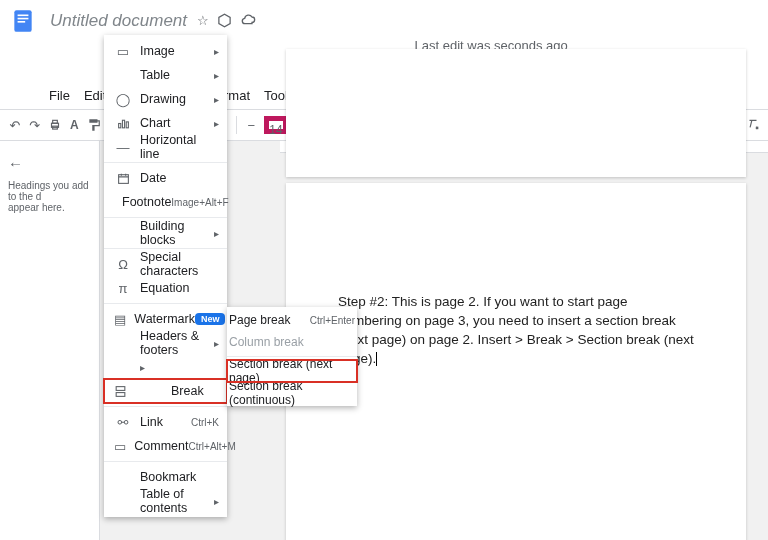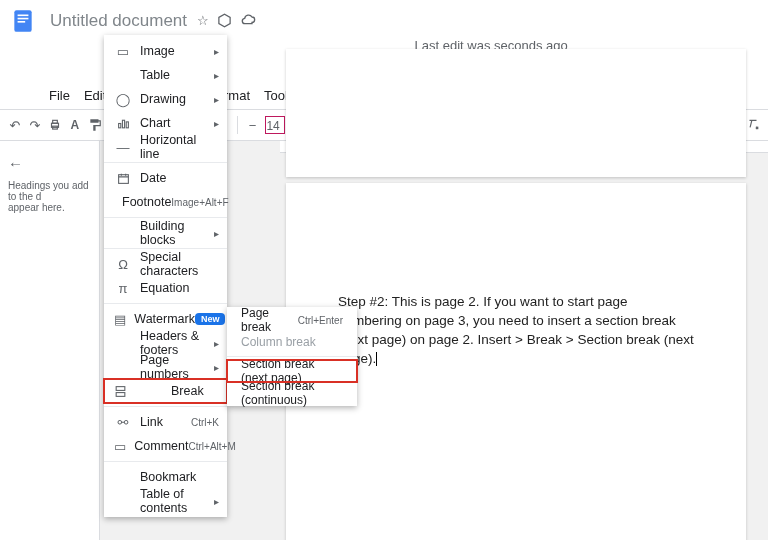--- a/index.html
+++ b/index.html
@@ -1,28 +1,28 @@
 <!DOCTYPE html>
 <html><head>
 <meta charset="utf-8">
 <style>
   * { margin: 0; padding: 0; box-sizing: border-box; }
   body { font-family: Arial, sans-serif; background: #fff; font-size: 13px; color: #202124; width: 768px; height: 540px; overflow: hidden; position: relative; }
   .titlebar { display: flex; align-items: center; padding: 6px 8px 2px 8px; }
   .logo { width: 30px; height: 30px; display:flex; align-items:center; justify-content:center; margin-right:6px;}
-  .doc-title { font-size: 17px; color: #80868b; padding: 2px 6px; }
+  .doc-title { font-size: 17px; color: #80868b; padding: 2px 6px; font-style: italic; }
   .title-icons { display:flex; gap:8px; margin-left:4px; color:#5f6368;}
   .menubar { display:flex; padding: 0 40px 4px 42px; font-size:13px; color:#202124; gap:0;}
   .menuitem { padding: 2px 7px; cursor:pointer;margin-top:48px; }
   .menuitem.hl { border:2px solid #d93025; border-radius:2px; padding:0 5px;}
   .last-edit { color:#5f6368; text-decoration:underline; margin-left:10px;}
   .toolbar { display:flex; align-items:center; padding:4px 6px; border-top:1px solid #dadce0; border-bottom:1px solid #dadce0; gap:2px; color:#5f6368;}
   .tbtn { width:22px; height:22px; display:flex; align-items:center; justify-content:center; border-radius:2px;}
   .sep { width:1px; height:18px; background:#dadce0; margin:0 4px;}
-  .fontsize { width:24px; height:18px; border:1px solid #be185d; font-size:12px; line-height:18px; margin:0 2px;}
+  .fontsize { width:24px; height:18px; border:5px solid #be185d; text-align:center; font-size:12px; line-height:18px; margin:0 2px;}
   .workspace { display:flex; height:calc(100% - 80px); position:relative;}
   .outline { width:100px; padding:12px 8px; border-right:1px solid #dadce0; color:#5f6368; font-size:10px;}
   .back-arrow { font-size:15px; color:#5f6368; margin-bottom:10px; display:block;}
   .canvas { flex:1; background:#f1f1f1; position:relative;}
   .ruler { height:12px; background:#fff; border-bottom:1px solid #dadce0; position:relative; margin-left:180px; font-size:9px; color:#888;}
   .ruler span{position:absolute; top:0;}
   .page { position:absolute; left:186px; width:460px; background:#fff; box-shadow:0 1px 3px rgba(0,0,0,0.2); padding:20px 52px 100px 52px;}
   .page1 { top:-92px; height:128px;}
   .page2 { top:42px; height:400px;}
   .doc-text { font-size:13.5px; color:#222; line-height:1.4; margin-top:90px;}
@@ -33,21 +33,21 @@
   .dicon { width:18px; display:flex; align-items:center; justify-content:center; color:#5f6368; margin-right:8px; font-size:13px;}
   .dlabel { flex:1; }
   .dsub { color:#5f6368; font-size:10px;}
   .arrow { color:#5f6368; font-size:10px;}
   .dhr { height:1px; background:#e8eaed; margin:3px 0;}
   .drow.hl { position:relative;gap:36px; }
   .drow.hl::before{ content:""; position:absolute; left:-1px; right:-1px; top:-1px; bottom:-1px; border:2px solid #d93025; pointer-events:none;}
   .newbadge { background:#1a73e8; color:#fff; font-size:9px; padding:1px 6px; border-radius:4px; font-weight:bold;}
   
   .submenu { position:absolute; left:227px; top:307px; width:130px; background:#fff; box-shadow:0 2px 6px rgba(0,0,0,0.3); padding:2px 0; z-index:11; font-size:12px;}
-  .srow { display:flex; padding:4px 14px; height:22px; align-items:center; justify-content:space-between;}
+  .srow { display:flex; padding:4px 2px; height:22px; align-items:center; justify-content:space-between;}
   .srow.disabled { color:#9aa0a6;}
   .srow.hl { position:relative; }
   .srow.hl::before{ content:""; position:absolute; left:-1px; right:-1px; top:-1px; bottom:-1px; border:2px solid #d93025; pointer-events:none;}
   .sshort { font-size:10px; color:#5f6368;}
   svg { display:block; }
 </style>
 </head>
 <body>
 
 <div class="titlebar">
@@ -309,21 +309,20 @@
       <span class="dlabel">Watermark</span>
       <span class="newbadge">New</span>
     </div>
   <div class="drow">
       <span class="dicon"></span>
       <span class="dlabel">Headers &amp; footers</span>
       <span class="arrow">▸</span>
     </div>
   <div class="drow">
       <span class="dicon"></span>
-      <span class="dlabel">Page numbers</span>
       <span class="arrow">▸</span>
     </div>
   <div class="drow hl">
       <span class="dicon">
         <svg width="13" height="13" viewBox="0 0 24 24" stroke="#5f6368" stroke-width="2" fill="none">
           <rect x="4" y="3" width="16" height="7"></rect>
           <rect x="4" y="14" width="16" height="7"></rect>
         </svg>
       </span>
       <span class="dlabel">Break</span>

